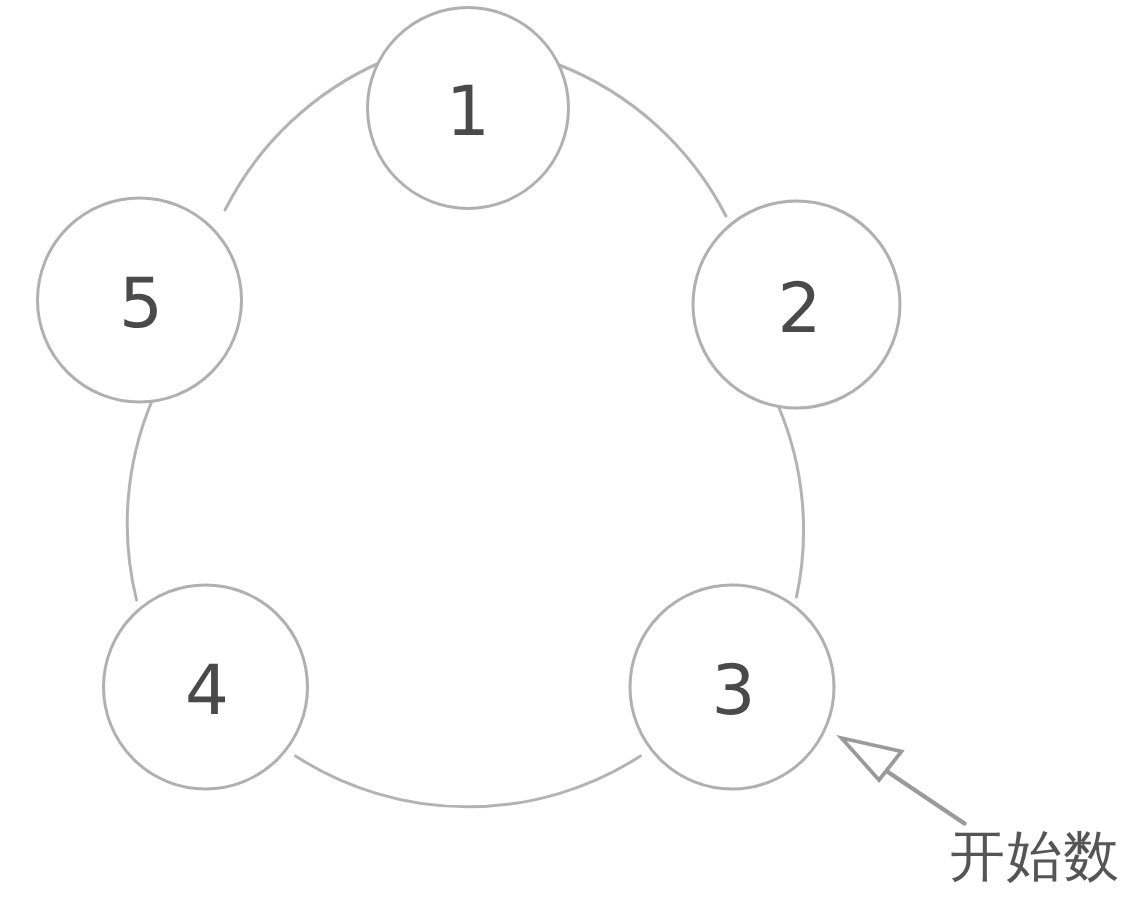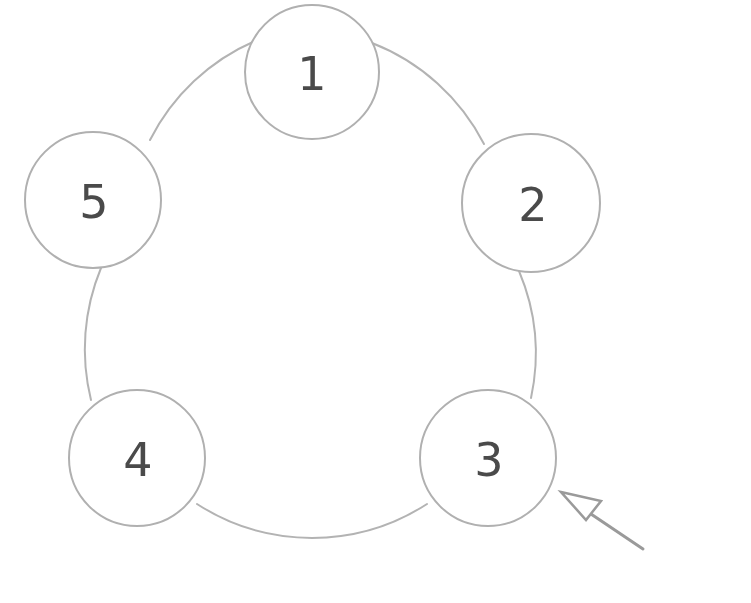--- a/index.html
+++ b/index.html
@@ -109,14 +109,15 @@
       </g>
     </g>
 
     <g>
       <line class="arrow-shaft" x1="643" y1="549" x2="588" y2="512"></line>
       <polygon class="arrow-head" points="561,492 601,501 586,520"></polygon>
     </g>
 
   </svg>
 
+  <div class="annotation-text" style="left:633px; top:552px;">开始数</div>
 
 </div>
 
 </body></html>

